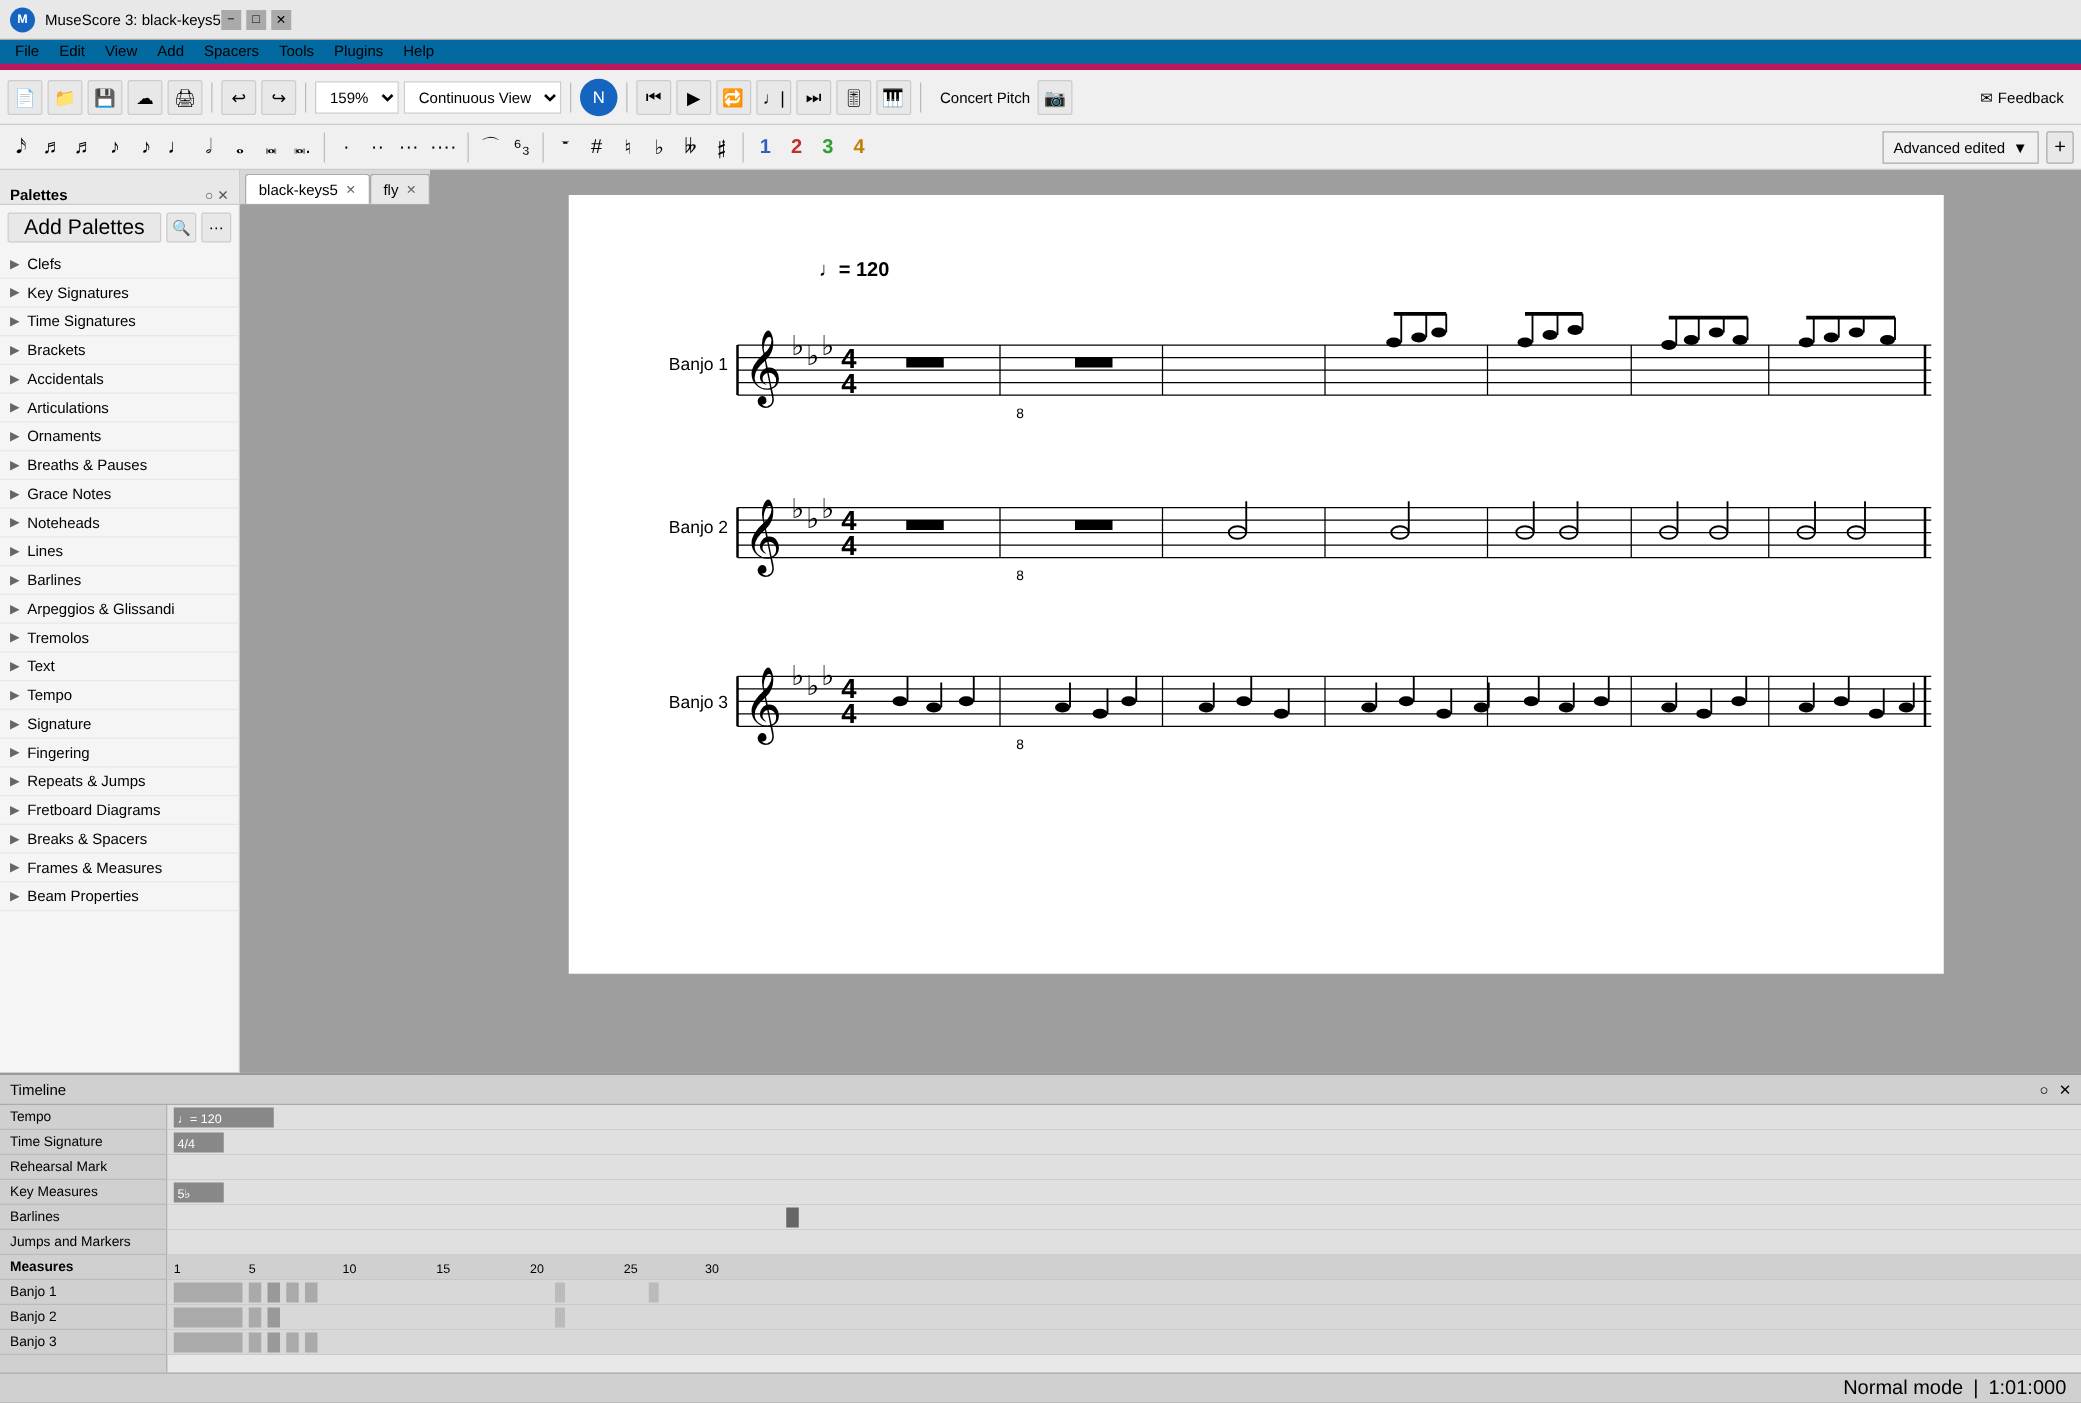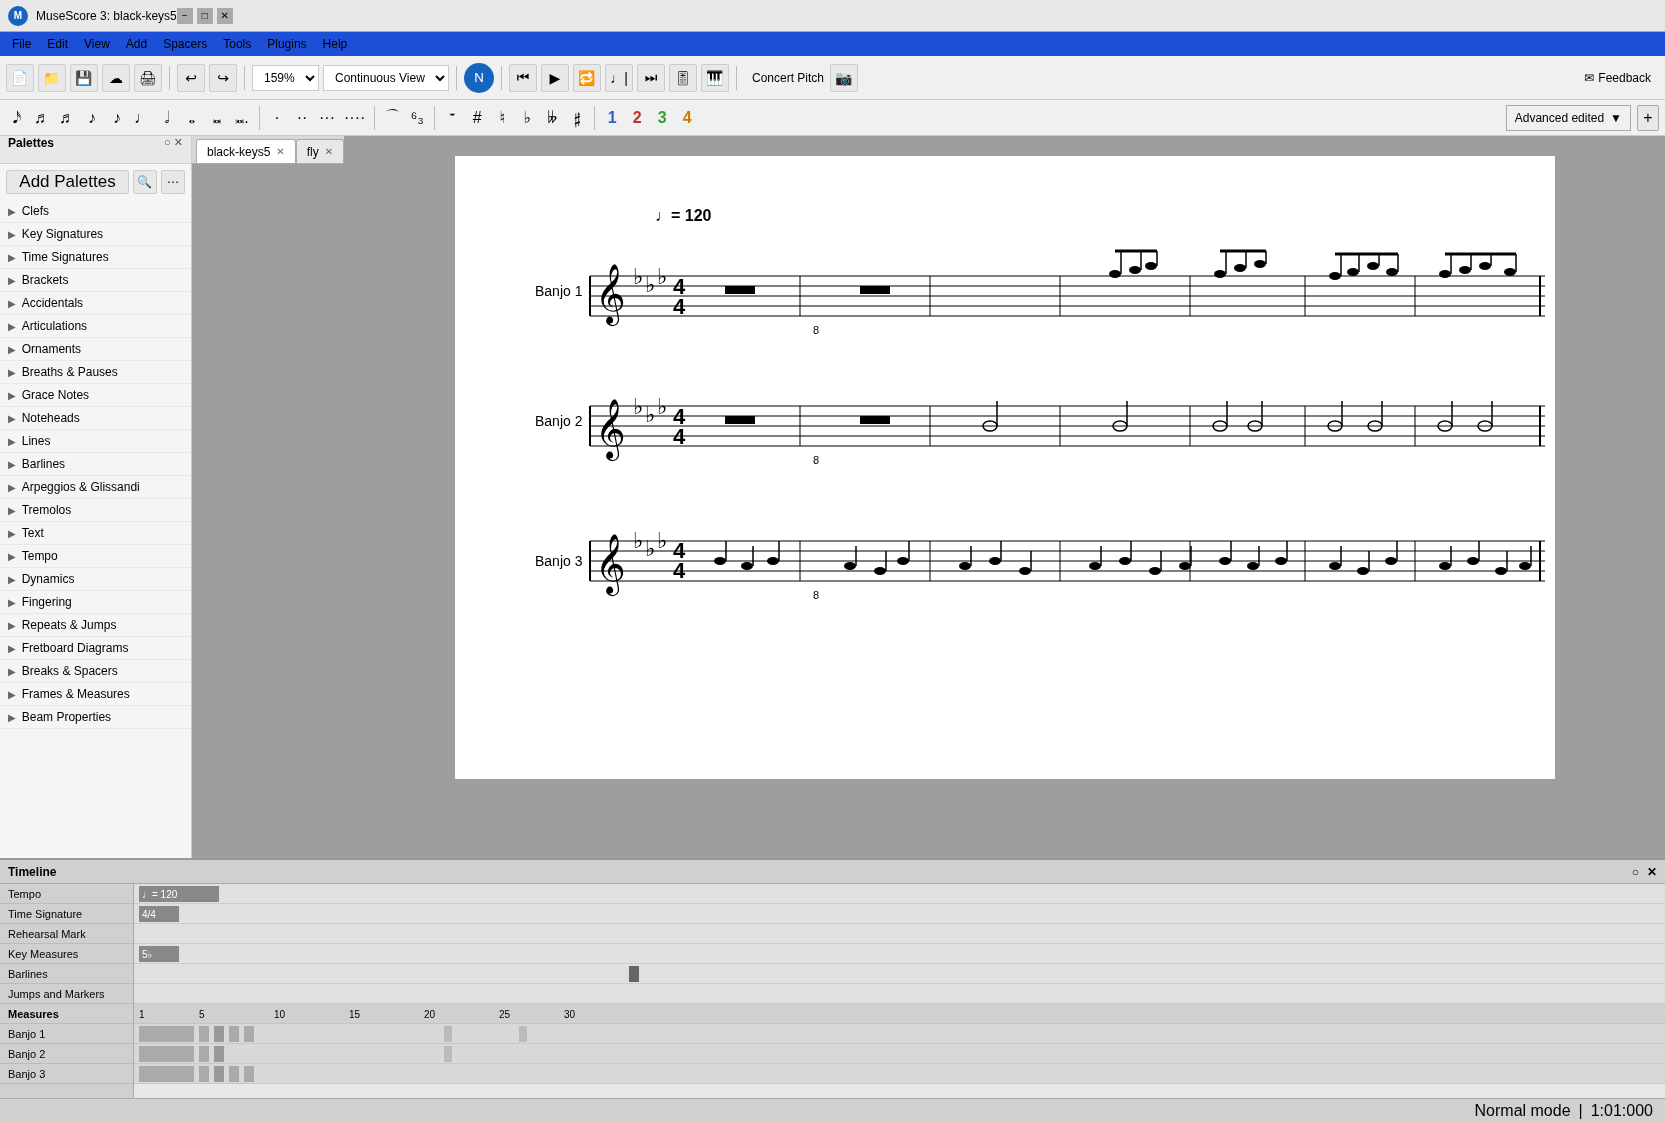--- a/index.html
+++ b/index.html
@@ -13,26 +13,26 @@
       align-items: center;
       padding: 0 8px;
       border-bottom: 1px solid #aaa;
     }
     #titlebar .logo { width: 20px; height: 20px; background: #1565C0; border-radius: 50%; margin-right: 8px; display: flex; align-items: center; justify-content: center; color: white; font-weight: bold; font-size: 10px; }
     #titlebar .win-btns { display: flex; gap: 4px; }
     #titlebar .win-btn { width: 16px; height: 16px; background: #aaa; border: none; cursor: pointer; font-size: 10px; display: flex; align-items: center; justify-content: center; }
 
     
     #menubar {
-      background: #1d4ed8;
+      background: #0369a1;
       height: 24px;
       display: flex;
-      align-items: center;
+      align-items: flex-start;
       padding: 0 4px;
-      border-bottom: 1px solid #be185d;
+      border-bottom: 5px solid #be185d;
     }
     #menubar span { padding: 2px 8px; cursor: pointer; font-size: 12px; }
 
     
     #toolbar {
       background: #f0f0f0;
       height: 44px;
       display: flex;
       align-items: center;
       padding: 0 6px;
@@ -101,21 +101,21 @@
       border-right: 1px solid #ccc;
       display: flex;
       flex-direction: column;
       overflow: hidden;
     }
     #palettes-header {
       height: 28px;
       background: #e8e8e8;
       border-bottom: 1px solid #ccc;
       display: flex;
-      align-items: flex-start;
+      align-items: flex-end;
       padding: 0 8px;
       justify-content: space-between;
     }
     #palettes-header .title { font-weight: bold; font-size: 12px; }
     #palettes-header .btns { display: flex; gap: 4px; }
     #palettes-header .btn { font-size: 11px; cursor: pointer; color: #555; }
 
     #palettes-controls {
       padding: 6px;
       display: flex;
@@ -213,21 +213,20 @@
     }
 
     #timeline-header {
       height: 24px;
       background: #d0d0d0;
       border-bottom: 1px solid #aaa;
       display: flex;
       align-items: center;
       padding: 0 8px;
       justify-content: space-between;
-      font-weight: bold;
     }
 
     #timeline-content {
       display: flex;
       flex: 1;
       overflow: hidden;
     }
 
     #timeline-labels {
       width: 134px;
@@ -497,21 +496,21 @@
       <div class="palette-item">
           <span class="palette-arrow">▶</span>
           <span>Text</span>
         </div>
       <div class="palette-item">
           <span class="palette-arrow">▶</span>
           <span>Tempo</span>
         </div>
       <div class="palette-item">
           <span class="palette-arrow">▶</span>
-          <span>Dynamics</span>
+          <span>Signature</span>
         </div>
       <div class="palette-item">
           <span class="palette-arrow">▶</span>
           <span>Fingering</span>
         </div>
       <div class="palette-item">
           <span class="palette-arrow">▶</span>
           <span>Repeats &amp; Jumps</span>
         </div>
       <div class="palette-item">

